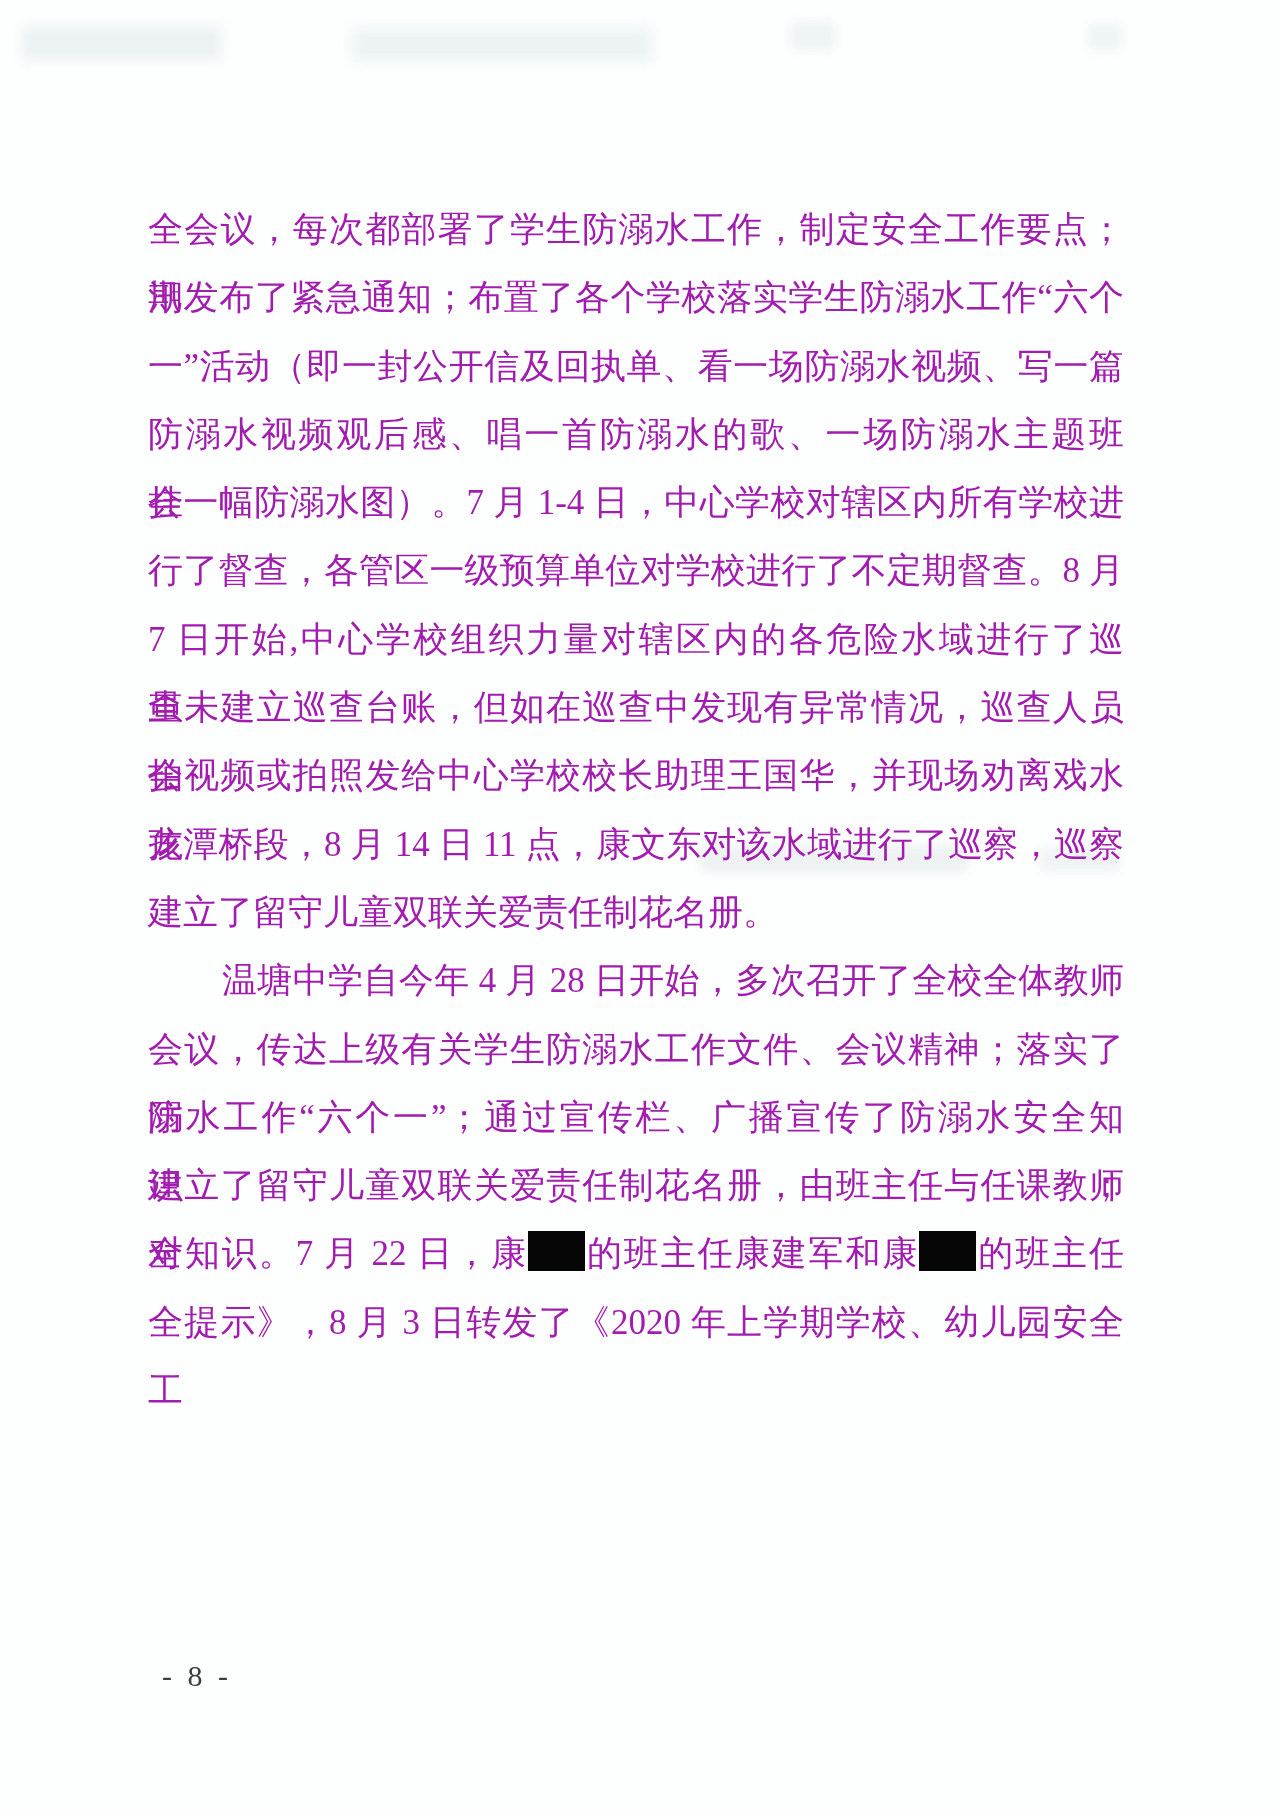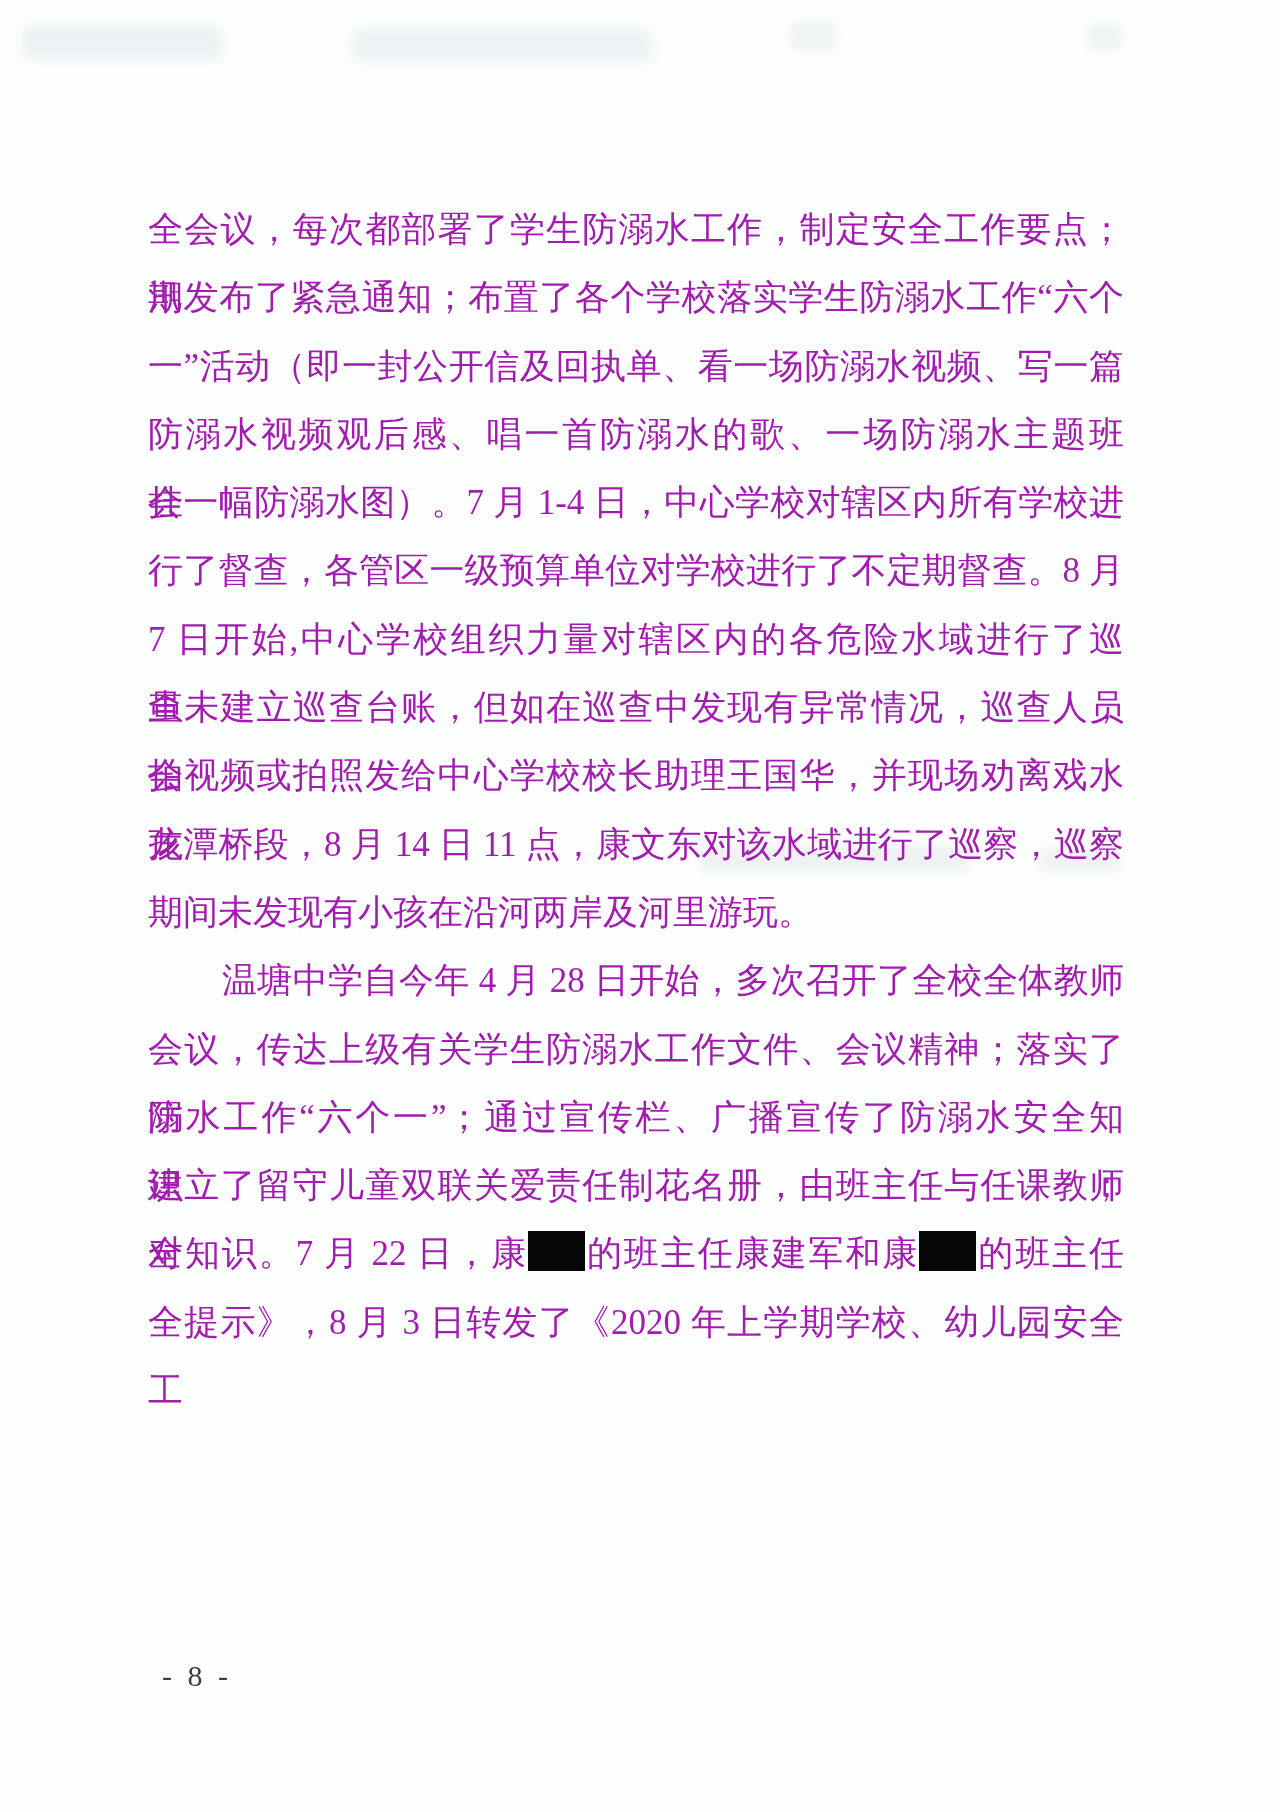--- a/index.html
+++ b/index.html
@@ -83,21 +83,21 @@
     <p class="line">全会议，每次都部署了学生防溺水工作，制定安全工作要点；汛</p>
     <p class="line">期发布了紧急通知；布置了各个学校落实学生防溺水工作“六个</p>
     <p class="line">一”活动（即一封公开信及回执单、看一场防溺水视频、写一篇</p>
     <p class="line">防溺水视频观后感、唱一首防溺水的歌、一场防溺水主题班会、</p>
     <p class="line">挂一幅防溺水图）。7 月 1-4 日，中心学校对辖区内所有学校进</p>
     <p class="line">行了督查，各管区一级预算单位对学校进行了不定期督查。8 月</p>
     <p class="line">7 日开始,中心学校组织力量对辖区内的各危险水域进行了巡查，</p>
     <p class="line">虽未建立巡查台账，但如在巡查中发现有异常情况，巡查人员会</p>
     <p class="line">拍视频或拍照发给中心学校校长助理王国华，并现场劝离戏水孩</p>
     <p class="line">龙潭桥段，8 月 14 日 11 点，康文东对该水域进行了巡察，巡察</p>
-    <p class="line short">期间未发现有小孩在沿河两岸及河里游玩。</p>
+    <p class="line short">建立了留守儿童双联关爱责任制花名册。</p>
     <p class="line indent">温塘中学自今年 4 月 28 日开始，多次召开了全校全体教师</p>
     <p class="line">会议，传达上级有关学生防溺水工作文件、会议精神；落实了防</p>
     <p class="line">溺水工作“六个一”；通过宣传栏、广播宣传了防溺水安全知识；</p>
     <p class="line">建立了留守儿童双联关爱责任制花名册，由班主任与任课教师对</p>
     <p class="line"><span>全知识。7 月 22 日，康</span><span class="redaction"></span><span>的班主任康建军和康</span><span class="redaction"></span><span>的班主任</span></p>
     <p class="line">全提示》，8 月 3 日转发了《2020 年上学期学校、幼儿园安全工</p>
   </main>
 
   <div class="page-number">- 8 -</div>
 

